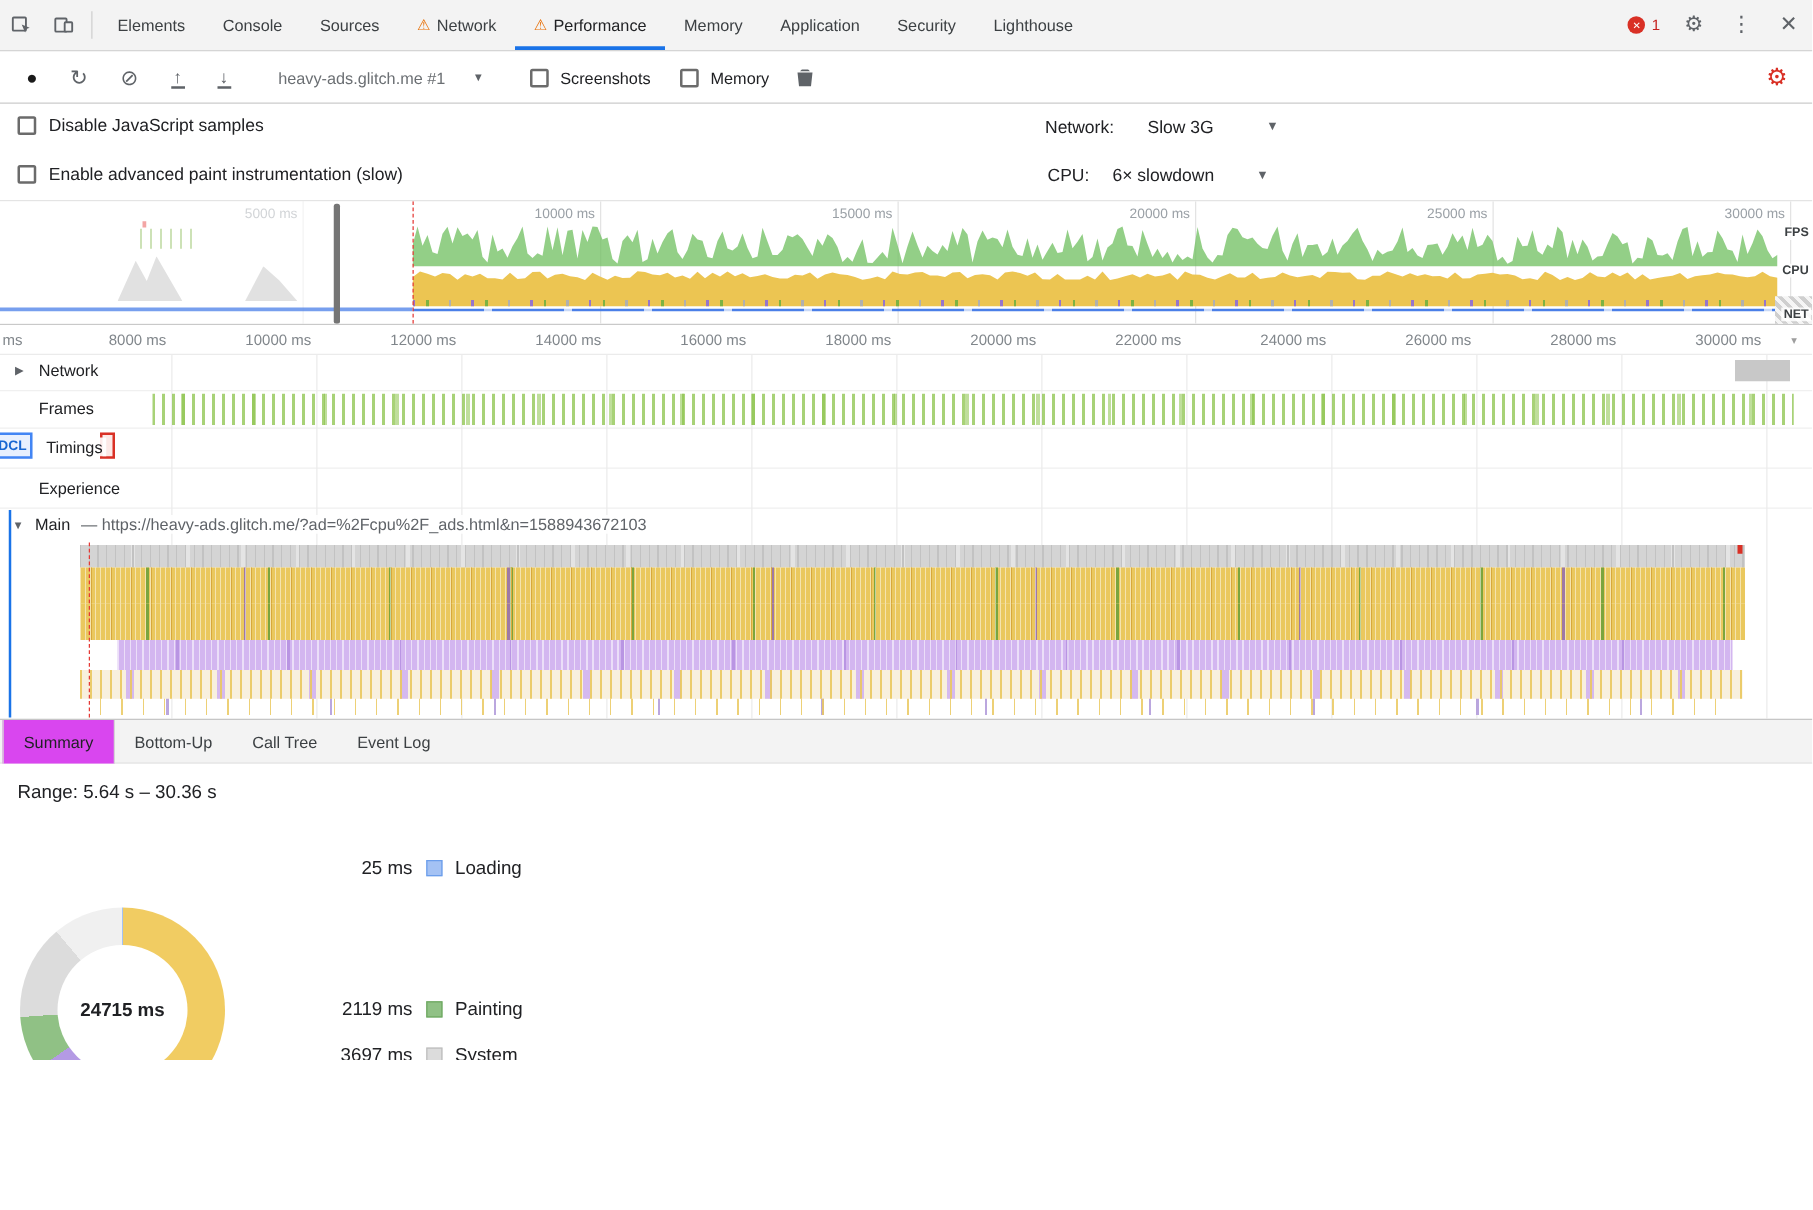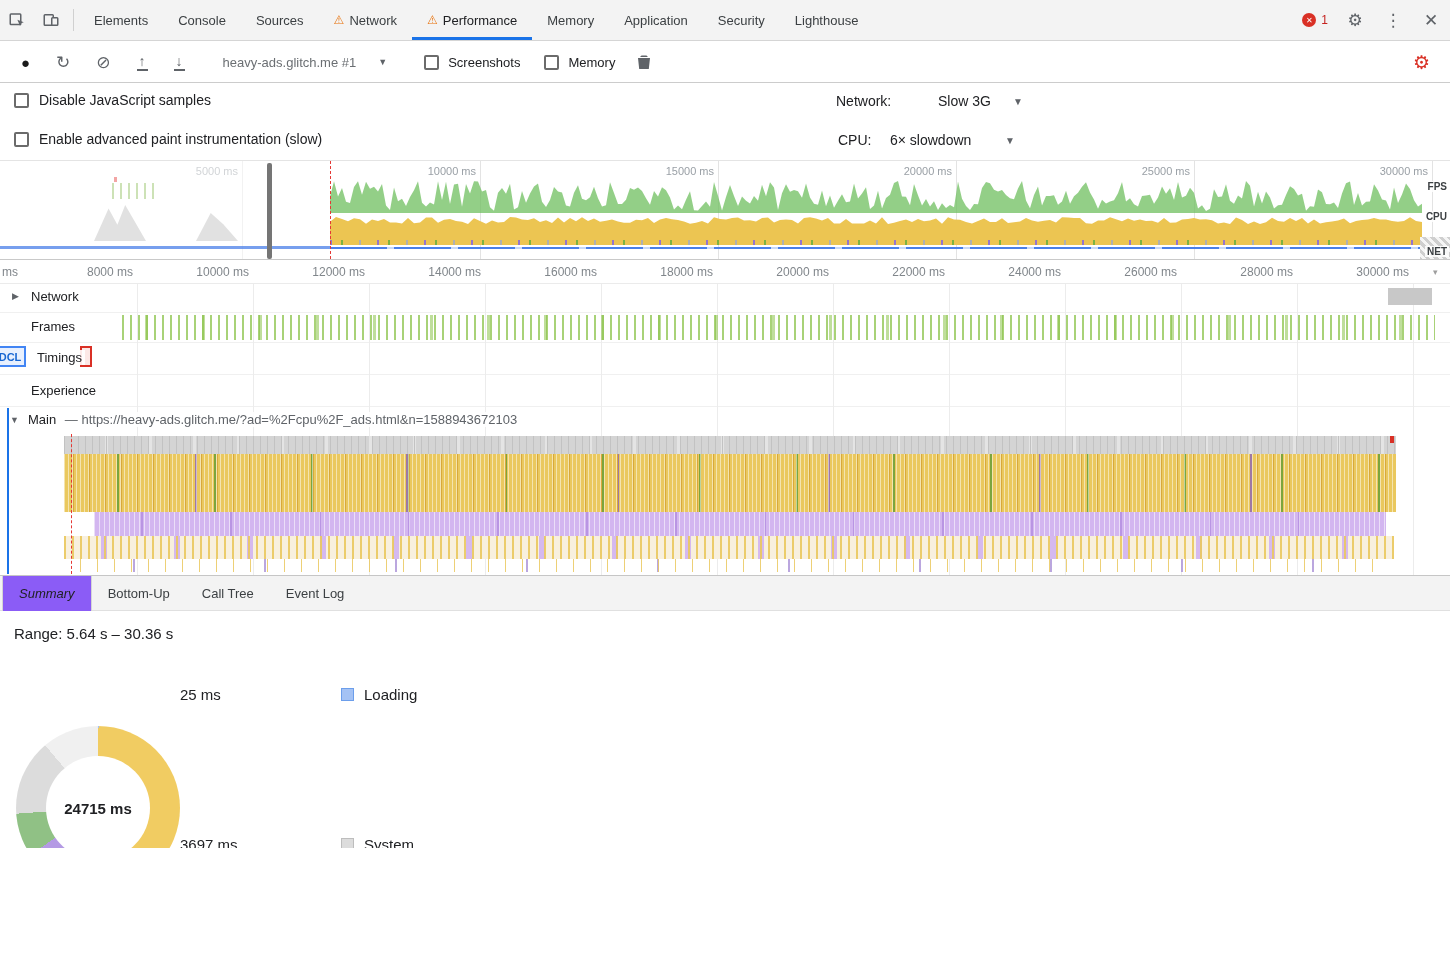--- a/index.html
+++ b/index.html
@@ -80,29 +80,29 @@
   .fl-purple{left:94px;top:228px;width:1292px;height:24px;background-color:#d3b6f0;background-image:repeating-linear-gradient(90deg,rgba(255,255,255,.55) 0 1px,transparent 1px 5px),repeating-linear-gradient(90deg,transparent 0 47px,#b995e3 47px 49px,transparent 49px 89px);}
   .fl-mixed{left:64px;top:252px;width:1330px;height:23px;background-color:#f8f0de;background-image:repeating-linear-gradient(90deg,rgba(234,200,94,.9) 0 2px,transparent 2px 8px),repeating-linear-gradient(90deg,transparent 0 37px,rgba(211,182,240,.95) 37px 43px,transparent 43px 73px);}
   .fl-sparse{left:80px;top:275px;width:1300px;height:13px;background-image:repeating-linear-gradient(90deg,rgba(234,200,94,.85) 0 1px,transparent 1px 17px),repeating-linear-gradient(90deg,transparent 0 53px,rgba(179,157,219,.9) 53px 55px,transparent 55px 131px);}
   .cursor-line{position:absolute;left:71px;top:150px;height:140px;border-left:1px dashed #e53935;z-index:4;}
   .vp-line{position:absolute;left:7px;top:124px;height:166px;border-left:2px solid #1a73e8;z-index:4;}
   .red-tick-tr{position:absolute;left:1390px;top:152px;width:4px;height:7px;background:#d93025;z-index:4;}
 
   
   .btabs{position:absolute;top:575px;left:0;width:100%;height:36px;background:#f3f3f3;border-top:1px solid #c6c6c6;border-bottom:1px solid #e0e0e0;display:flex;}
   .btab{padding:0 16px;display:flex;align-items:center;font-size:13px;color:#3c4043;cursor:pointer;}
-  .btab.active{background:#8b5cf6;border-left:1px solid #d5d5d5;border-right:1px solid #d5d5d5;margin-bottom:-1px;margin-left:2px;color:#202124;font-style:italic;}
+  .btab.active{background:#d946ef;border-left:1px solid #d5d5d5;border-right:1px solid #d5d5d5;margin-bottom:-1px;margin-left:2px;color:#202124;}
 
   
   .summary{position:absolute;top:611px;left:0;width:100%;height:357px;background:#fff;}
   .range{position:absolute;left:14px;top:14px;font-size:15px;color:#202124;}
   .donut{position:absolute;left:16px;top:115px;width:164px;height:164px;border-radius:50%;background:#eee;}
   .donut-hole{position:absolute;left:30px;top:30px;width:104px;height:104px;border-radius:50%;background:#fff;display:flex;align-items:center;justify-content:center;font-size:15px;font-weight:700;color:#202124;}
   .lrow{position:absolute;left:0;width:620px;height:20px;}
-  .lval{position:absolute;left:180px;width:150px;text-align:left;font-size:15px;color:#202124;}
+  .lval{position:absolute;left:180px;width:150px;text-align:right;font-size:15px;color:#202124;}
   .lswatch{position:absolute;left:341px;top:2px;width:13px;height:13px;border:1px solid #bbb;background:#eee;}
   .llabel{position:absolute;left:364px;top:0;font-size:15px;color:#202124;}
   .bold{font-weight:700;}
 </style>
 </head>
 <body>
 
 <div id="app">
 
   <div class="tabbar">
@@ -196,21 +196,21 @@
   <div class="capbar">
     <div class="cap-row" style="top:8px;">
       <span class="checkbox"></span>
       <span>Disable JavaScript samples</span>
     </div>
     <div class="cap-row" style="top:47px;">
       <span class="checkbox"></span>
       <span>Enable advanced paint instrumentation (slow)</span>
     </div>
     <span class="cfg" style="left:836px;top:9px;">Network:</span>
-    <span class="cfg" style="left:938px;top:9px;">Slow 3G</span>
+    <span class="cfg" style="left:918px;top:9px;">Slow 3G</span>
     <span class="cfg-arrow" style="left:1013px;top:12px;">▼</span>
     <span class="cfg" style="left:838px;top:48px;">CPU:</span>
     <span class="cfg" style="left:890px;top:48px;">6× slowdown</span>
     <span class="cfg-arrow" style="left:1005px;top:51px;">▼</span>
   </div>
 
   <div class="overview">
     <div class="ov-mountain" style="left:94px;top:44px;width:52px;height:36px;clip-path:polygon(0 100%,28% 10%,45% 55%,60% 0,100% 100%);"></div>
     <div class="ov-mountain" style="left:196px;top:52px;width:42px;height:28px;clip-path:polygon(0 100%,35% 0,65% 40%,100% 100%);"></div>
     <div class="ov-mini-green"></div>
@@ -331,20 +331,25 @@
       <div class="donut-hole">
         <span>24715 ms</span>
       </div>
     </div>
 
     <div class="lrow" style="top:75px;">
       <span class="lval">25 ms</span>
       <span class="lswatch" style="background: rgb(164, 194, 244); border-color: rgb(108, 158, 235);"></span>
       <span class="llabel">Loading</span>
     </div>
+    <div class="lrow" style="top:188px;">
+      <span class="lval">2119 ms</span>
+      <span class="lswatch" style="background: rgb(144, 193, 133); border-color: rgb(111, 168, 98);"></span>
+      <span class="llabel">Painting</span>
+    </div>
     <div class="lrow" style="top:225px;">
       <span class="lval">3697 ms</span>
       <span class="lswatch" style="background: rgb(220, 220, 220); border-color: rgb(189, 189, 189);"></span>
       <span class="llabel">System</span>
     </div>
     <div class="lrow" style="top:300px;">
       <span class="lval bold">24715 ms</span>
       <span class="llabel bold">Total</span>
     </div>
   </div>

